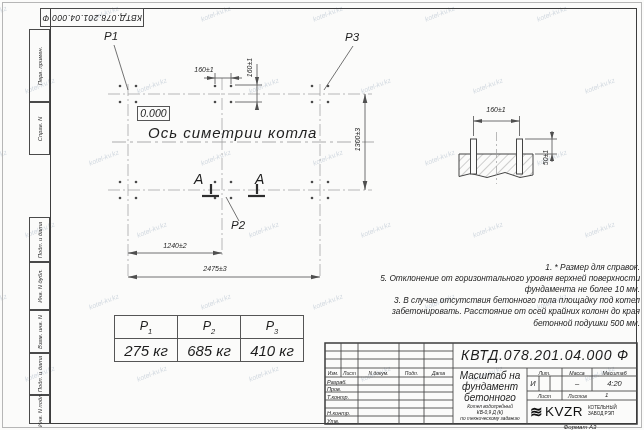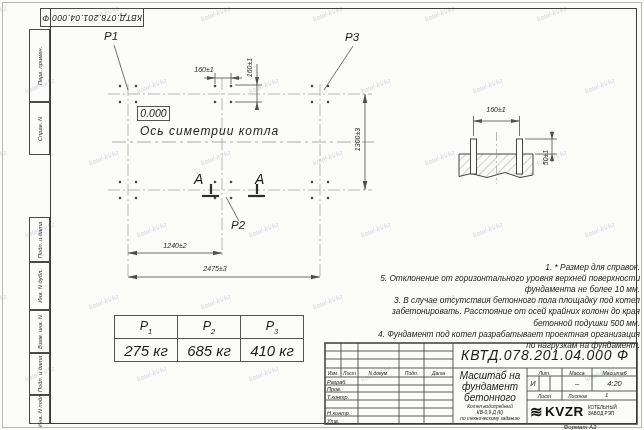--- a/index.html
+++ b/index.html
@@ -234,39 +234,38 @@
       <path d="M539 376 V391"></path>
         <path d="M550 376 V391"></path>
     </g>
   </svg>
 
   <div class="lbl" style="left:104px;top:30px;font-size:11.5px;">P1</div>
   <div class="lbl" style="left:345px;top:31px;font-size:11.5px;">P3</div>
   <div class="lbl" style="left:231px;top:219px;font-size:11.5px;">P2</div>
 
   <div class="elev-box">0.000</div>
-  <div class="lbl" style="left:140px;top:124px;font-size:12px;letter-spacing:1px;">Ось симетрии котла</div>
+  <div class="lbl" style="left:148px;top:124px;font-size:15px;letter-spacing:1px;">Ось симетрии котла</div>
 
   <div class="lbl ctr" style="left:184px;top:66px;width:40px;font-size:7px;">160±1</div>
   <div class="lbl ctr rot" style="left:231px;top:64px;width:36px;font-size:7px;">160±1</div>
   <div class="lbl ctr rot" style="left:339px;top:136px;width:36px;font-size:7px;">1300±3</div>
   <div class="lbl ctr" style="left:150px;top:242px;width:50px;font-size:7px;">1240±2</div>
   <div class="lbl ctr" style="left:190px;top:265px;width:50px;font-size:7px;">2475±3</div>
 
   <div class="lbl" style="left:194px;top:171px;font-size:14px;">А</div>
   <div class="lbl" style="left:255px;top:171px;font-size:14px;">А</div>
 
   <div class="lbl ctr" style="left:476px;top:106px;width:40px;font-size:7px;">160±1</div>
   <div class="lbl ctr rot" style="left:527px;top:154px;width:36px;font-size:7px;">50±1</div>
 
   <div class="notes">
     <p>1. * Размер для справок.</p>
     <p>5. Отклонение от горизонтального уровня верхней поверхности фундамента не более 10 мм.</p>
     <p>3. В случае отсутствия бетонного пола площадку под котел забетонировать. Расстояние от осей крайних колонн до края бетонной подушки 500 мм.</p>
-    <p>4. Фундамент под котел разрабатывает проектная организация по нагрузкам на фундамент.</p>
   </div>
 
   <table class="ltable">
     <tbody>
         <tr>
       <td class="hd"><span>P</span><sub>1</sub></td>
       <td class="hd"><span>P</span><sub>2</sub></td>
       <td class="hd"><span>P</span><sub>3</sub></td>
     </tr>
     <tr>
@@ -305,19 +304,19 @@
 
   <div class="tbtext ctr" style="left:527px;top:379px;width:12px;font-size:7.5px;">И</div>
   <div class="tbtext ctr" style="left:562px;top:379px;width:30px;font-size:7.5px;">–</div>
   <div class="tbtext ctr" style="left:592px;top:379px;width:45px;font-size:7.5px;">4:20</div>
 
   <div class="tbtext ctr" style="left:527px;top:392.5px;width:35px;font-size:5.2px;">Лист</div>
   <div class="tbtext" style="left:568px;top:392.5px;font-size:5.2px;">Листов</div>
   <div class="tbtext" style="left:605px;top:392px;font-size:6px;">1</div>
 
   <div class="tbtext" style="left:530px;top:403px;font-size:15px;font-style:normal;font-weight:bold;letter-spacing:-1px;color:#111;">≋</div>
-  <div class="tbtext" style="left:545px;top:404px;font-size:13.5px;font-style:normal;font-weight:bold;letter-spacing:.5px;color:#111;">KVZR</div>
+  <div class="tbtext" style="left:545px;top:404px;font-size:13.5px;font-style:normal;font-weight:normal;letter-spacing:.5px;color:#111;">KVZR</div>
   <div class="tbtext" style="left:588px;top:405px;font-size:4.6px;font-style:normal;color:#222;">КОТЕЛЬНЫЙ</div>
   <div class="tbtext" style="left:588px;top:411px;font-size:4.6px;font-style:normal;color:#222;">ЗАВОД РЭП</div>
 
   <div class="tbtext ctr" style="left:550px;top:424px;width:60px;font-size:6px;">Формат А3</div>
 
 </div>
 
 </body></html>

